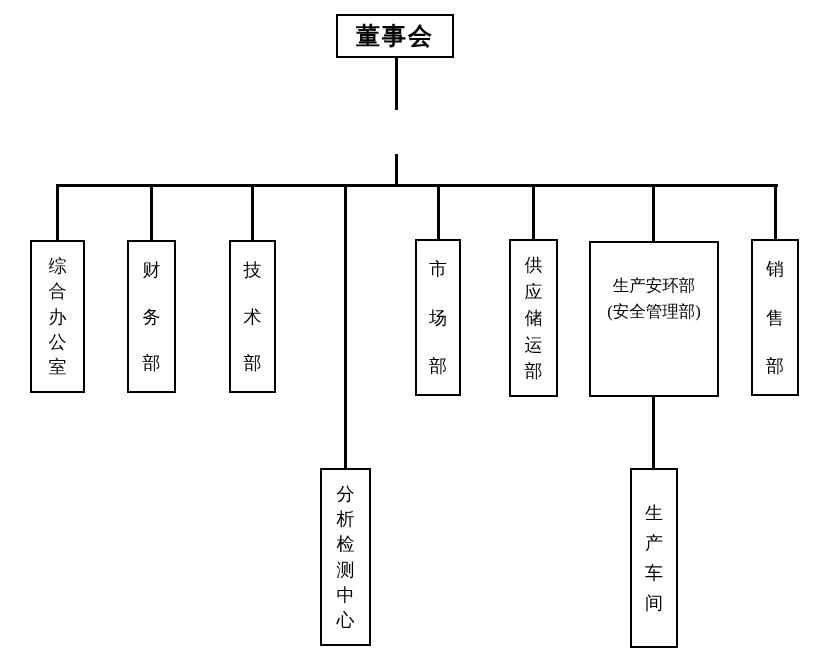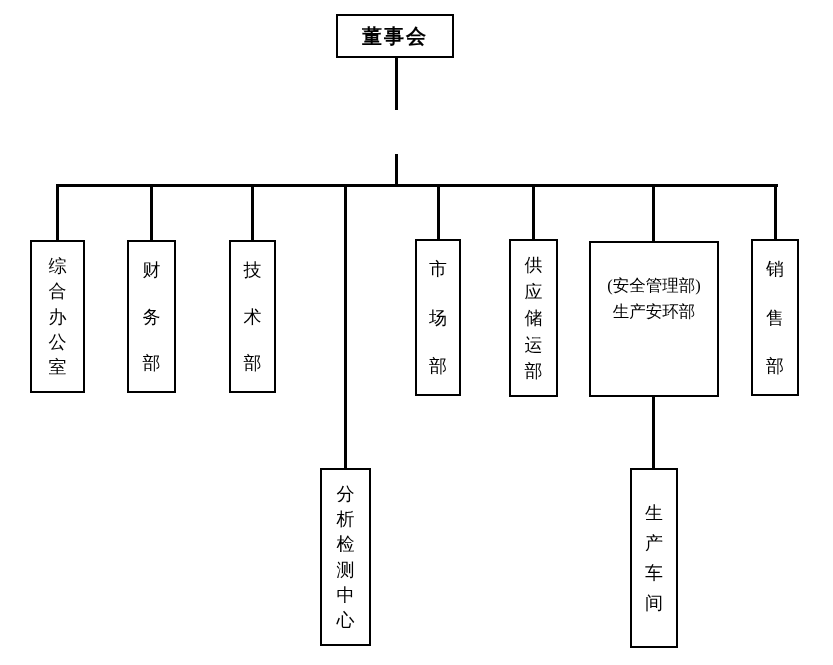--- a/index.html
+++ b/index.html
@@ -21,21 +21,21 @@
     box-sizing: border-box;
     border: 2px solid #000000;
     background: #ffffff;
   }
   
   .hnode {
     display: flex;
     align-items: center;
     justify-content: center;
     font-weight: bold;
-    font-size: 20px;
+    font-size: 24px;
     letter-spacing: 2px;
   }
   
   .vnode {
     display: flex;
     flex-direction: column;
     align-items: center;
     justify-content: space-between;
     font-size: 18px;
     line-height: 1;
@@ -132,22 +132,22 @@
 
   <div class="node vnode pad-sm" id="node-supply-storage">
       <span>供</span>
       <span>应</span>
       <span>储</span>
       <span>运</span>
       <span>部</span>
     </div>
 
   <div class="node dualline" id="node-production-safety">
+    <div>生产安环部</div>
     <div>(安全管理部)</div>
-    <div>生产安环部</div>
   </div>
 
   <div class="node vnode pad-lg" id="node-sales">
       <span>销</span>
       <span>售</span>
       <span>部</span>
     </div>
 
   <div class="node vnode pad-sm" id="node-analysis-center">
       <span>分</span>

